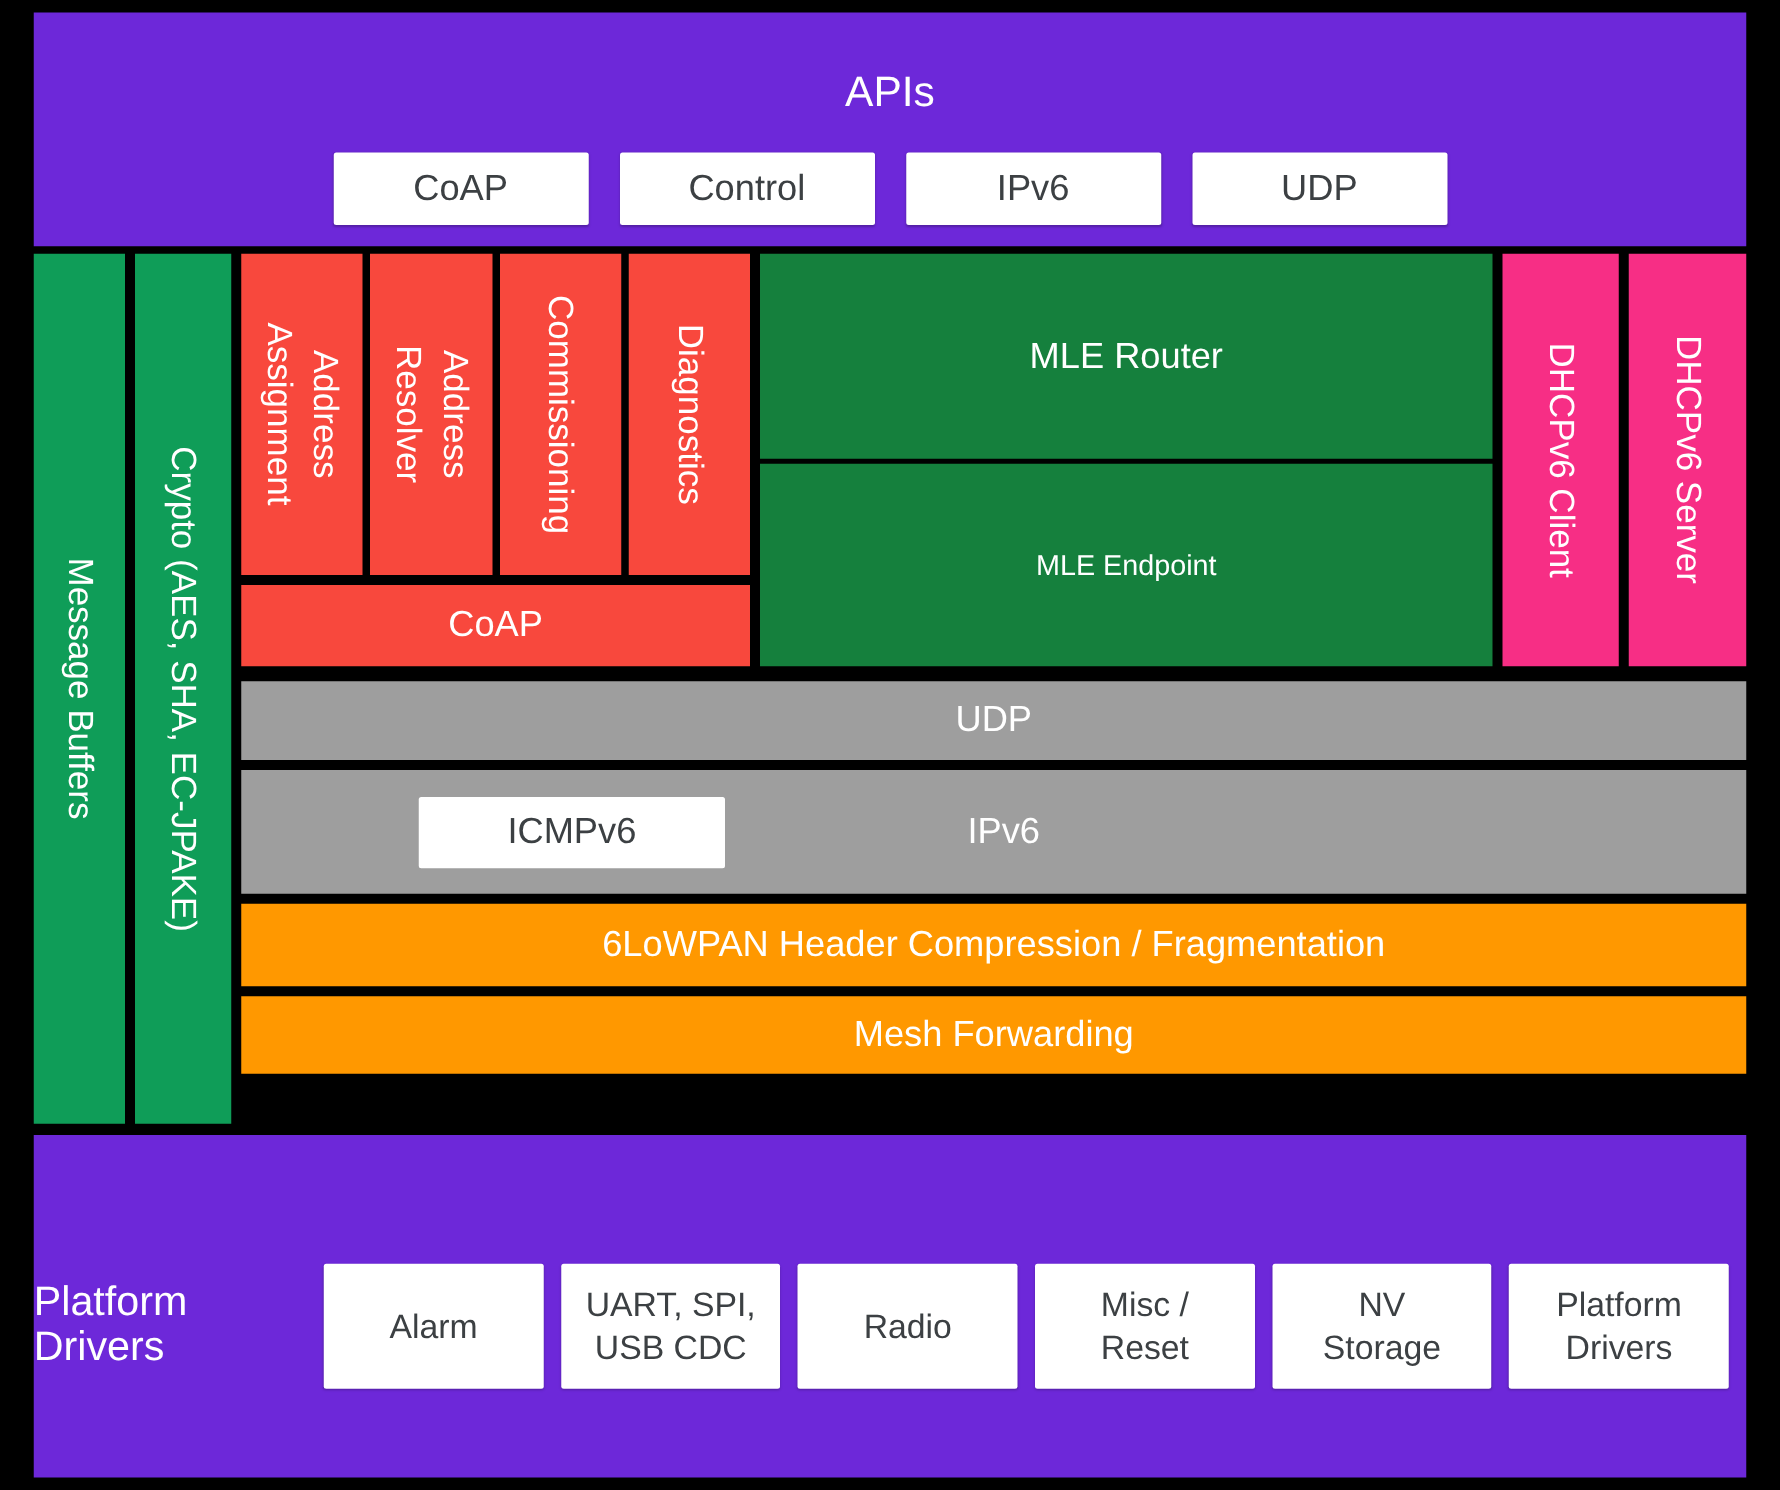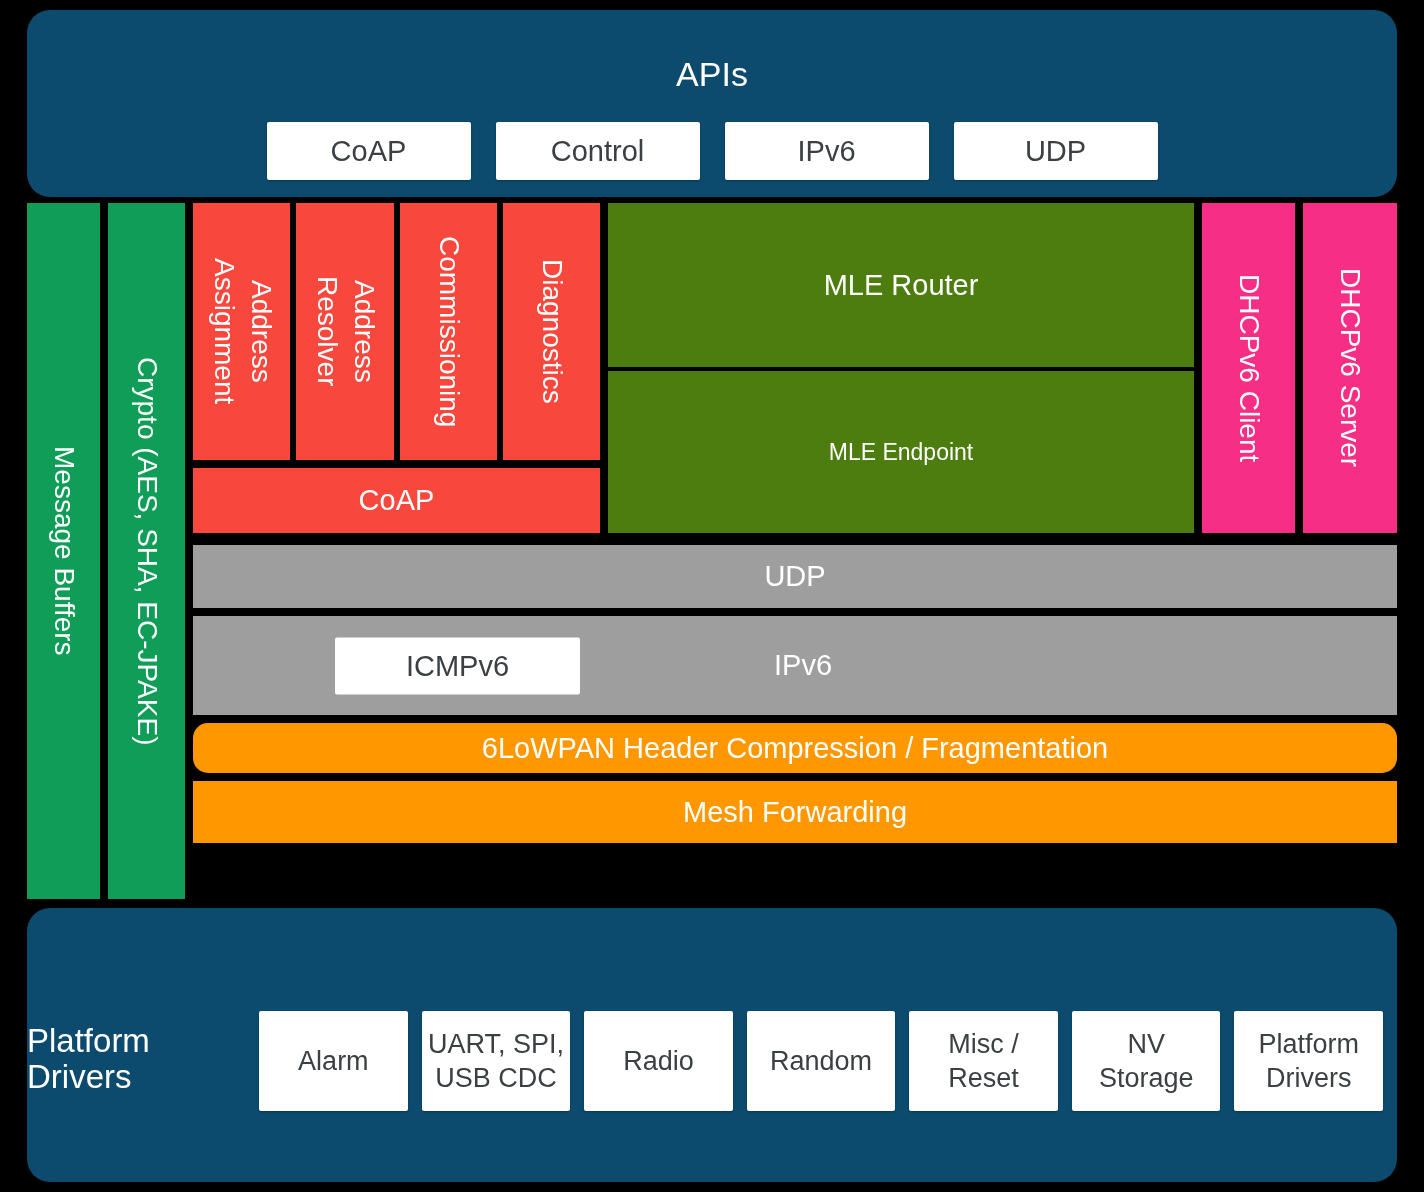--- a/index.html
+++ b/index.html
@@ -11,21 +11,21 @@
     height: 1192px;
     background: #000;
     padding: 10px 27px;
     display: flex;
     flex-direction: column;
     font-family: "Liberation Sans", "DejaVu Sans", sans-serif;
     color: #fff;
   }
 
   
-  .band { background: #0c4a6e; border-radius: 23px; }
+  .band { background: #6d28d9; }
   .band-apis {
     height: 195px;
     display: flex;
     flex-direction: column;
     align-items: center;
   }
   .band-title-lg {
     padding-top: 44px;
     font-size: 34px;
     line-height: 40px;
@@ -103,21 +103,21 @@
     align-items: center;
     justify-content: center;
     font-size: 29px;
   }
 
   .mle-group {
     flex: 1;
     display: flex;
     flex-direction: column;
   }
-  .purple { background: #4d7c0f; }
+  .purple { background: #15803d; }
   .mle-router {
     height: 164px;
     display: flex;
     align-items: center;
     justify-content: center;
     font-size: 29px;
   }
   .mle-endpoint {
     margin-top: 4px;
     flex: 1;
@@ -136,21 +136,21 @@
     align-items: center;
     justify-content: center;
     font-size: 29px;
     color: #fff;
   }
   .gray { background: #9E9E9E; }
   .orange { background: #FF9800; }
 
   .bar-udp   { margin-top: 12px; height: 63px; }
   .bar-ipv6  { margin-top: 8px;  height: 99px; position: relative; padding-left: 16px; }
-  .bar-6lo   { margin-top: 8px;  height: 50px; border-radius: 15px; }
+  .bar-6lo   { margin-top: 8px;  height: 66px; }
   .bar-mesh  { margin-top: 8px;  height: 62px; }
   .bar-mac   { margin-top: 8px;  height: 65px; }
 
   .inner-chip {
     position: absolute;
     top: 50%;
     transform: translateY(-50%);
     height: 57px;
     background: #fff;
     color: #3C4043;
@@ -278,21 +278,20 @@
     </div>
   </div>
 
   <div class="band band-platform">
     <div class="band-title-md">Platform Drivers</div>
     <div class="platform-chip-row">
       <div class="platform-chip">Alarm</div>
       <div class="platform-chip">UART, SPI,
 USB CDC</div>
       <div class="platform-chip">Radio</div>
-      <div class="platform-chip">Random</div>
       <div class="platform-chip">Misc /
 Reset</div>
       <div class="platform-chip">NV
 Storage</div>
       <div class="platform-chip">Platform
 Drivers</div>
     </div>
   </div>
 
 </div>

